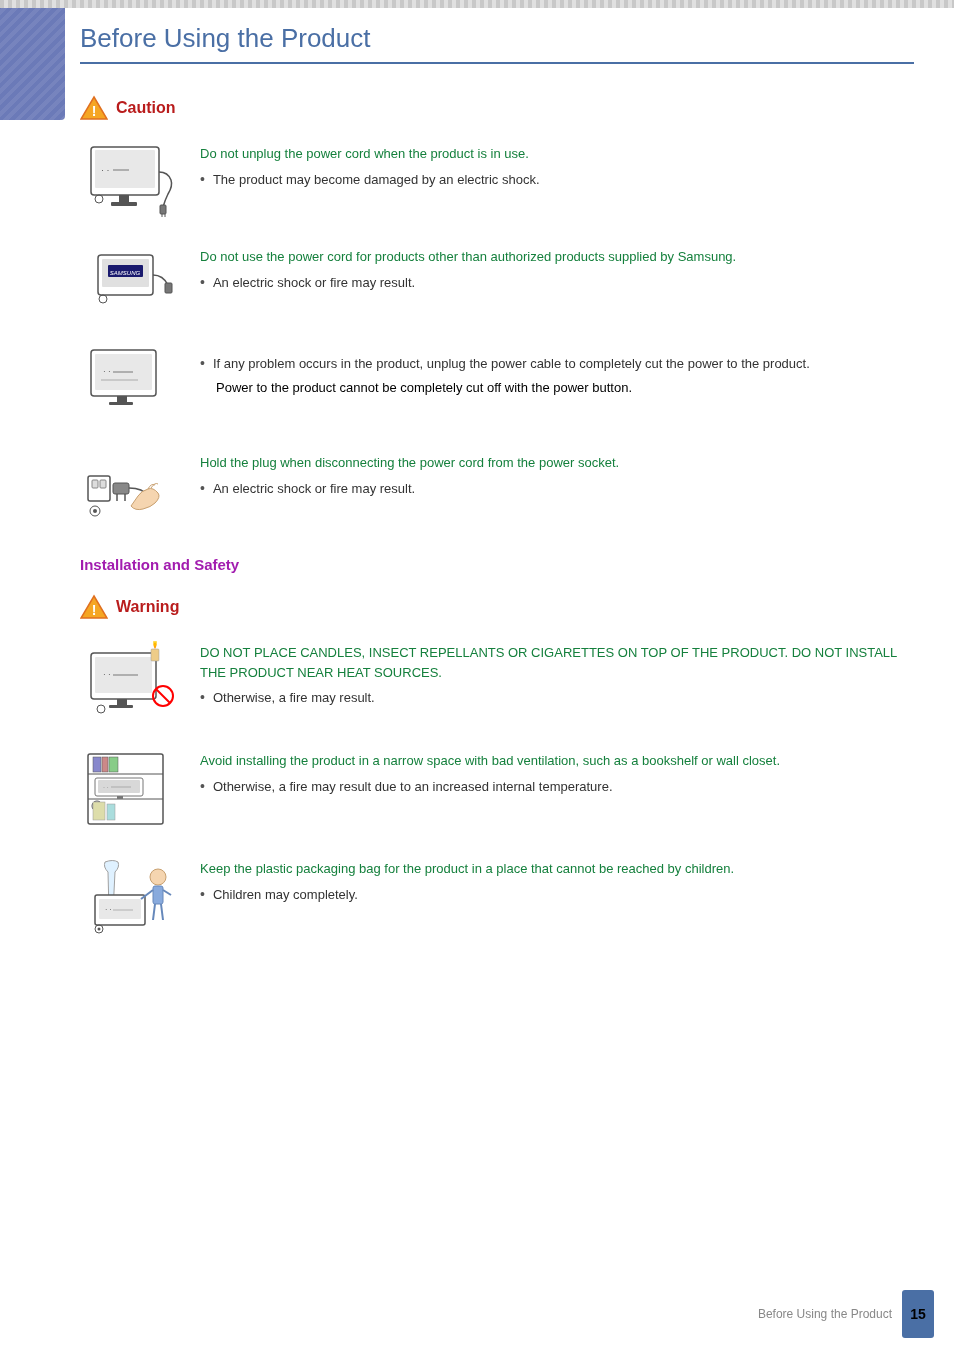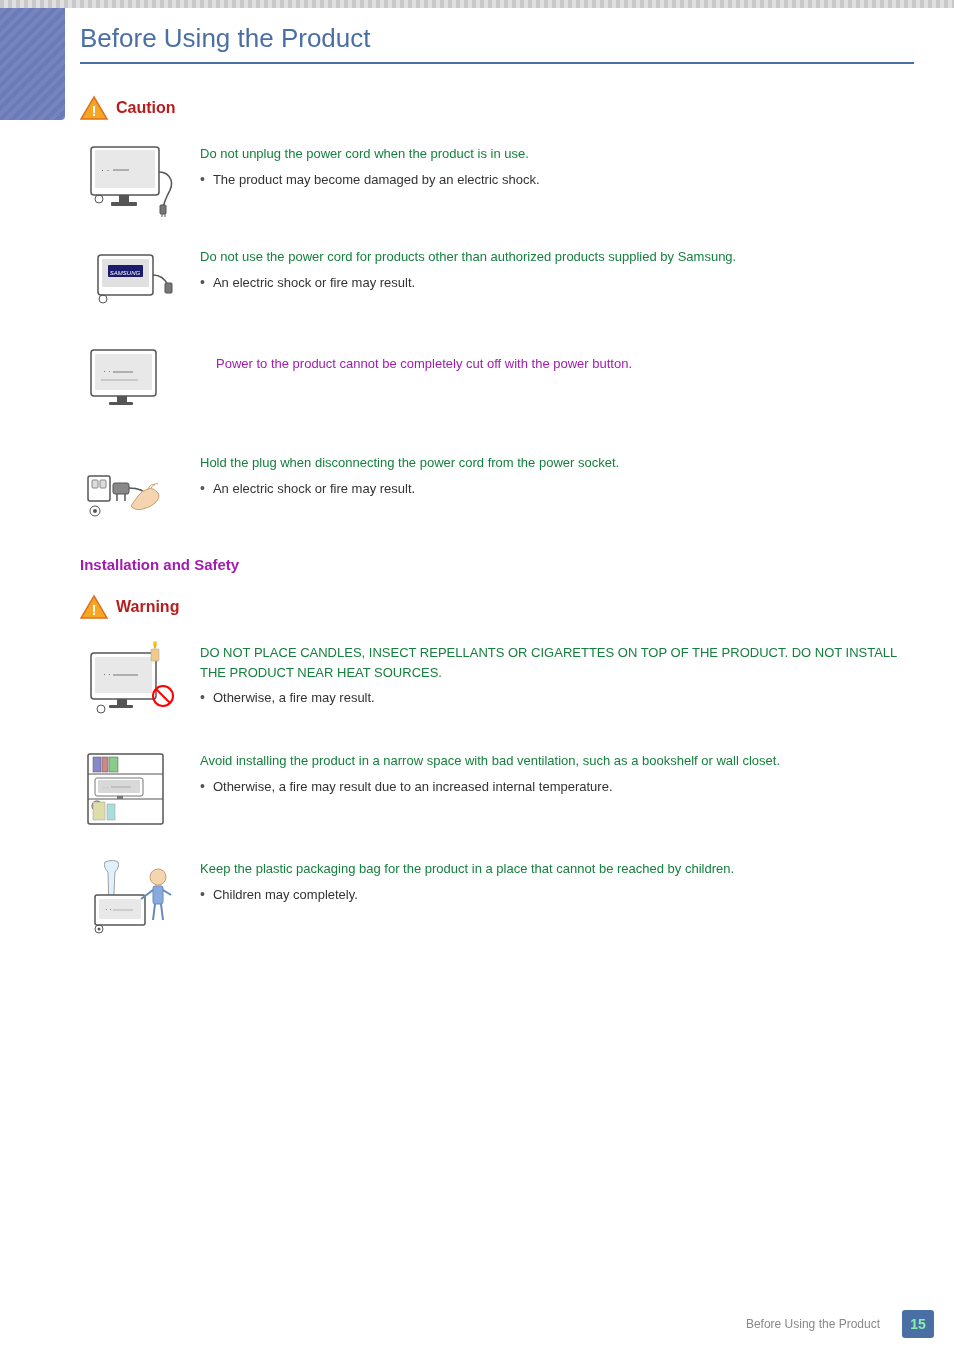--- a/index.html
+++ b/index.html
@@ -137,21 +137,21 @@
     .item-text .bullet-item::before {
       content: '•';
       color: #555;
       font-size: 14px;
       flex-shrink: 0;
       margin-top: -1px;
     }
 
     .item-text .sub-text {
       font-size: 13px;
-      color: #a21caf;
+      color: #000000;
       margin-top: 4px;
       margin-left: 16px;
       line-height: 1.5;
     }
 
     
     .install-heading {
       font-size: 15px;
       font-weight: 700;
       color: #a21caf;
@@ -171,30 +171,29 @@
       color: #888;
     }
 
     .footer .footer-title {
       color: #888;
       font-size: 12px;
     }
 
     .footer .page-number {
       background: #4a6fa5;
-      color: #86efac;
+      color: #000000;
       font-size: 14px;
       font-weight: bold;
       width: 32px;
-      height: 28px;
+      height: 48px;
       display: flex;
       align-items: center;
       justify-content: center;
       border-radius: 3px;
-      margin-left: 12px;
     }
   </style>
 </head>
 <body>
 
 <div class="left-sidebar"></div>
 
 <div class="top-bar"></div>
 
 <div class="main-content">
@@ -279,20 +278,23 @@
         <rect x="26" y="54" width="24" height="3" rx="1" fill="#555"></rect>
 
         <circle cx="38" cy="52" r="3" fill="none" stroke="#555" stroke-width="1"></circle>
 
         <text x="20" y="26" font-size="8" fill="#555">· ·</text>
         <line x1="30" y1="24" x2="50" y2="24" stroke="#777" stroke-width="1"></line>
         <line x1="18" y1="32" x2="55" y2="32" stroke="#aaa" stroke-width="1"></line>
       </svg>
     </div>
     <div class="item-text">
+      <div class="bullet-item">
+        <span>If any problem occurs in the product, unplug the power cable to completely cut the power to the product.</span>
+      </div>
       <div class="sub-text">Power to the product cannot be completely cut off with the power button.</div>
     </div>
   </div>
 
   <div class="content-item">
     <div class="item-image">
 
       <svg width="95" height="75" viewBox="0 0 95 75" fill="none" xmlns="http://www.w3.org/2000/svg">
 
         <rect x="5" y="25" width="22" height="25" rx="2" fill="white" stroke="#555" stroke-width="1.5"></rect>

